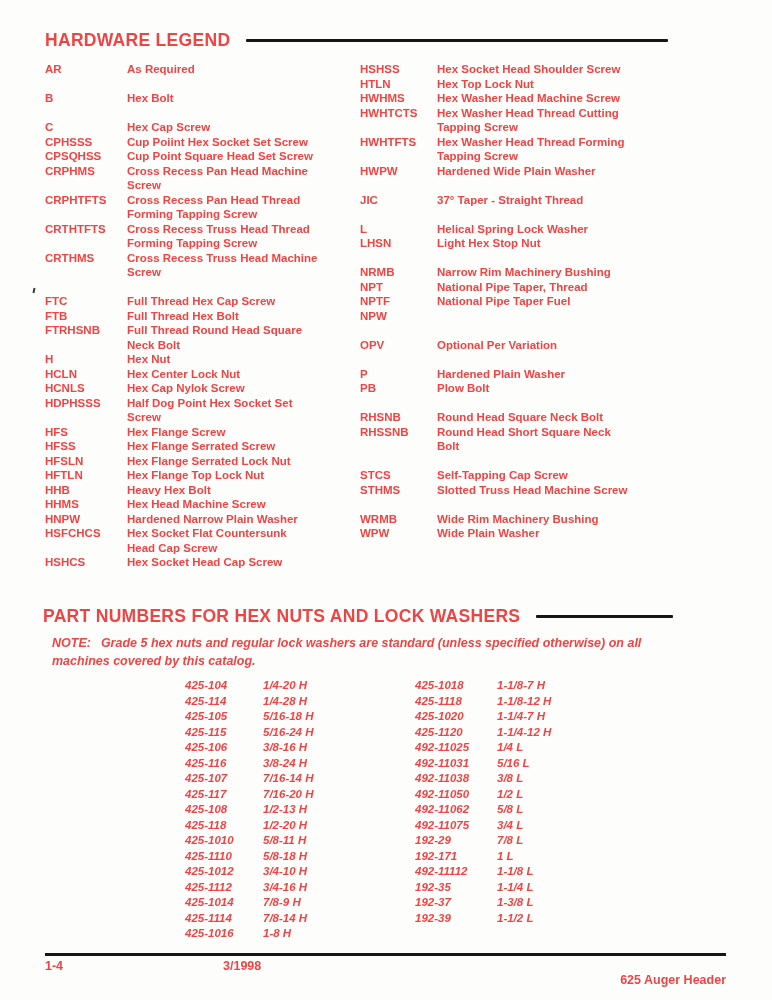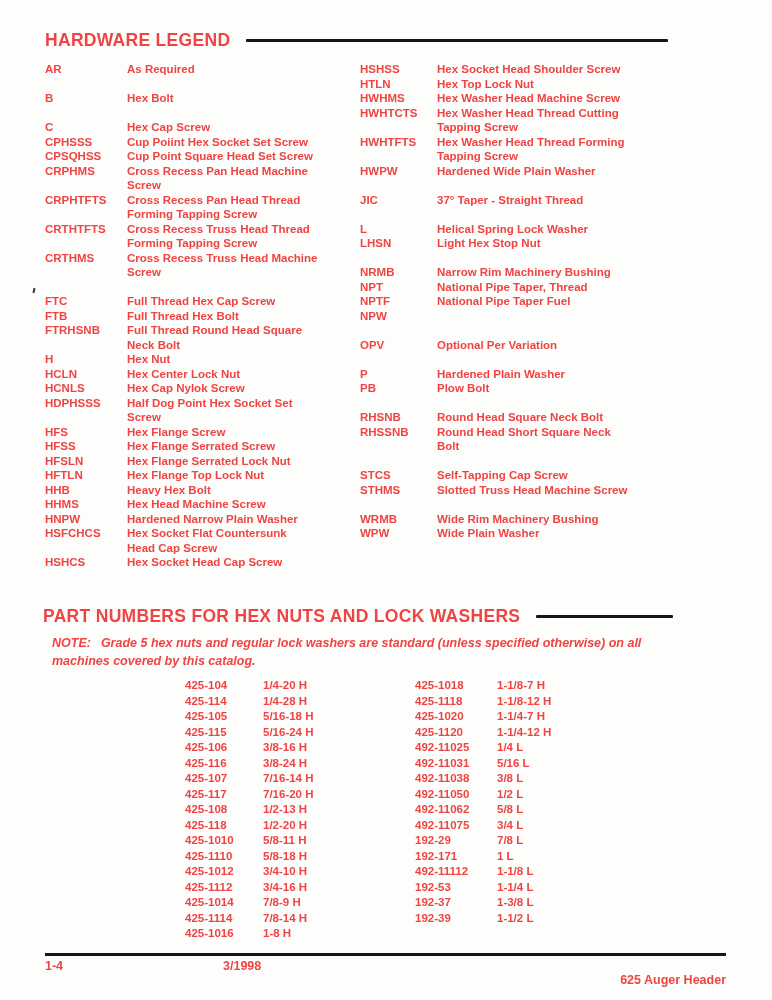--- a/index.html
+++ b/index.html
@@ -39,21 +39,21 @@
     margin:7px 60px 0 52px;
     font-size:12.5px;line-height:18px;
     font-style:italic;
     white-space:pre-line;
   }
   .note .note-label{font-style:italic;margin-right:10px;}
   
   .parts{display:flex;margin:8px 0 0 185px;font-size:11.5px;line-height:15.5px;}
   .parts-col{display:block;}
   .parts-col.left{width:230px;flex:0 0 230px;}
-  .parts-row{display:flex;}
+  .parts-row{display:flex;font-style:italic;}
   .parts-row .pn{flex:0 0 78px;white-space:nowrap;}
   .parts-col.right .parts-row .pn{flex:0 0 82px;}
   .parts-row .size{white-space:nowrap;}
   
   .footer{
     position:absolute;left:45px;top:953px;width:681px;
     border-top:3px solid #161616;
   }
   .footer-text{position:relative;font-size:12.5px;padding-top:3px;height:16px;}
   .footer-page{position:absolute;left:0;top:3px;}
@@ -428,21 +428,21 @@
         </div>
         <div class="parts-row">
           <span class="pn">192-171</span>
           <span class="size">1 L</span>
         </div>
         <div class="parts-row">
           <span class="pn">492-11112</span>
           <span class="size">1-1/8 L</span>
         </div>
         <div class="parts-row">
-          <span class="pn">192-53</span>
+          <span class="pn">192-35</span>
           <span class="size">1-1/4 L</span>
         </div>
         <div class="parts-row">
           <span class="pn">192-37</span>
           <span class="size">1-3/8 L</span>
         </div>
         <div class="parts-row">
           <span class="pn">192-39</span>
           <span class="size">1-1/2 L</span>
         </div>

